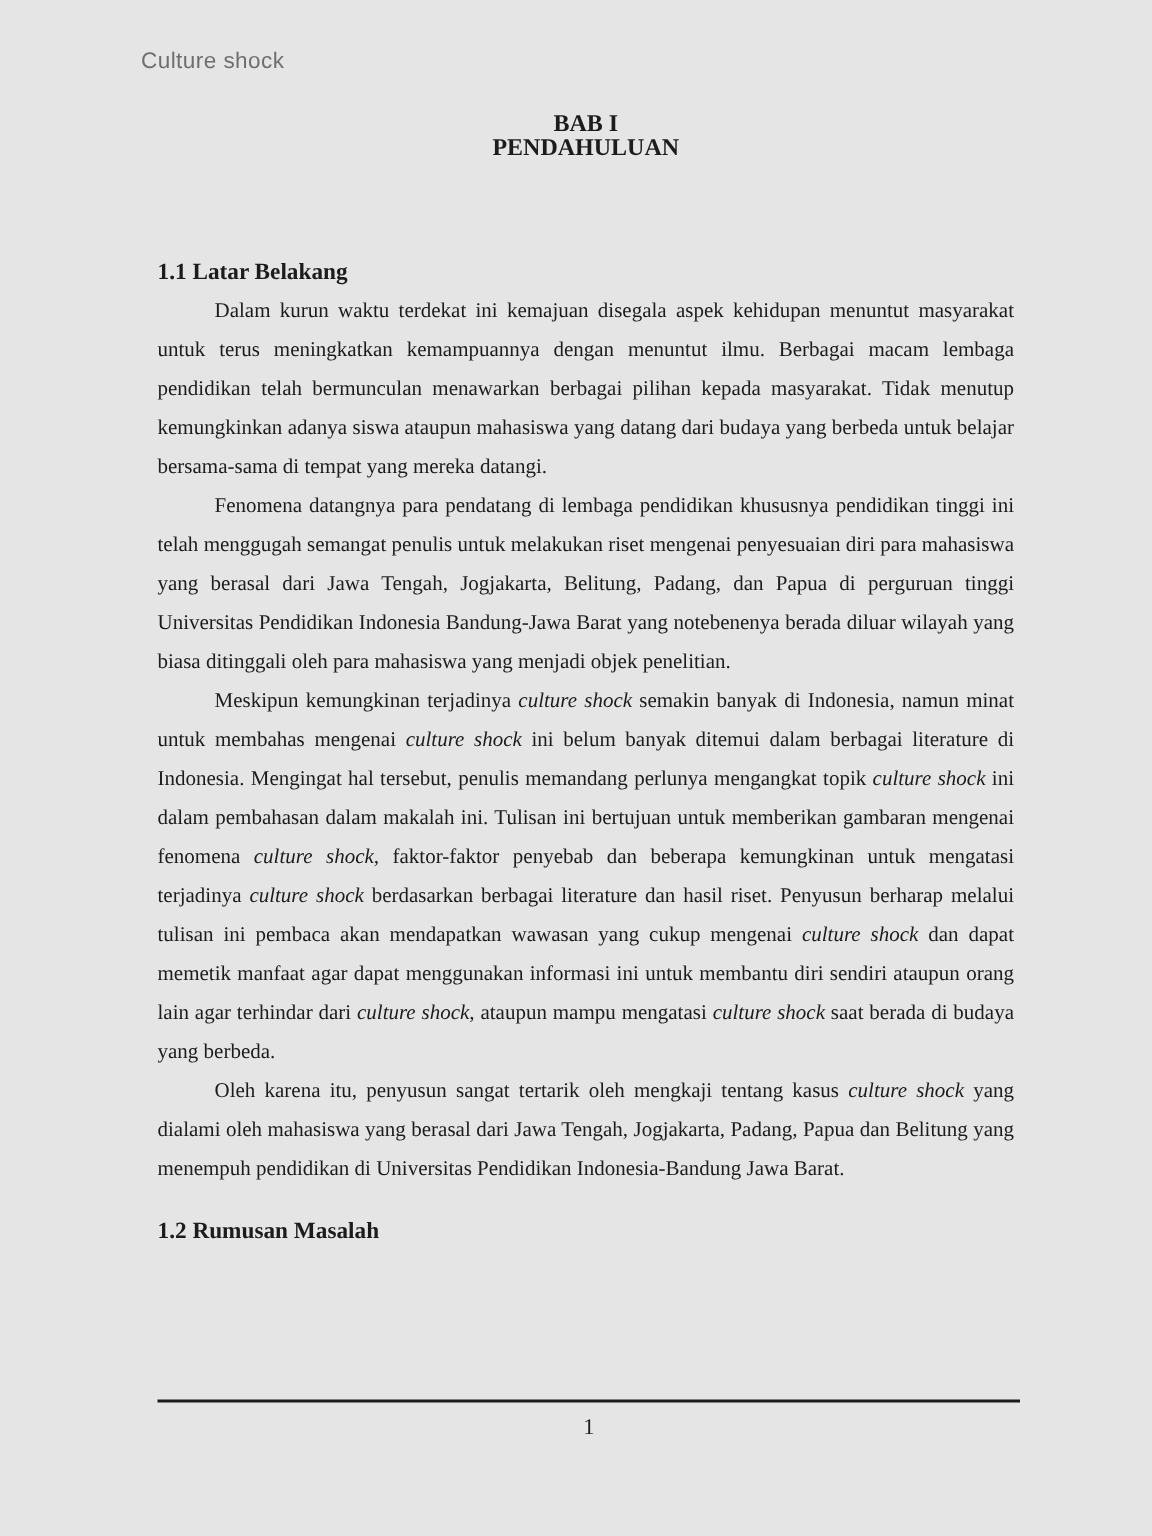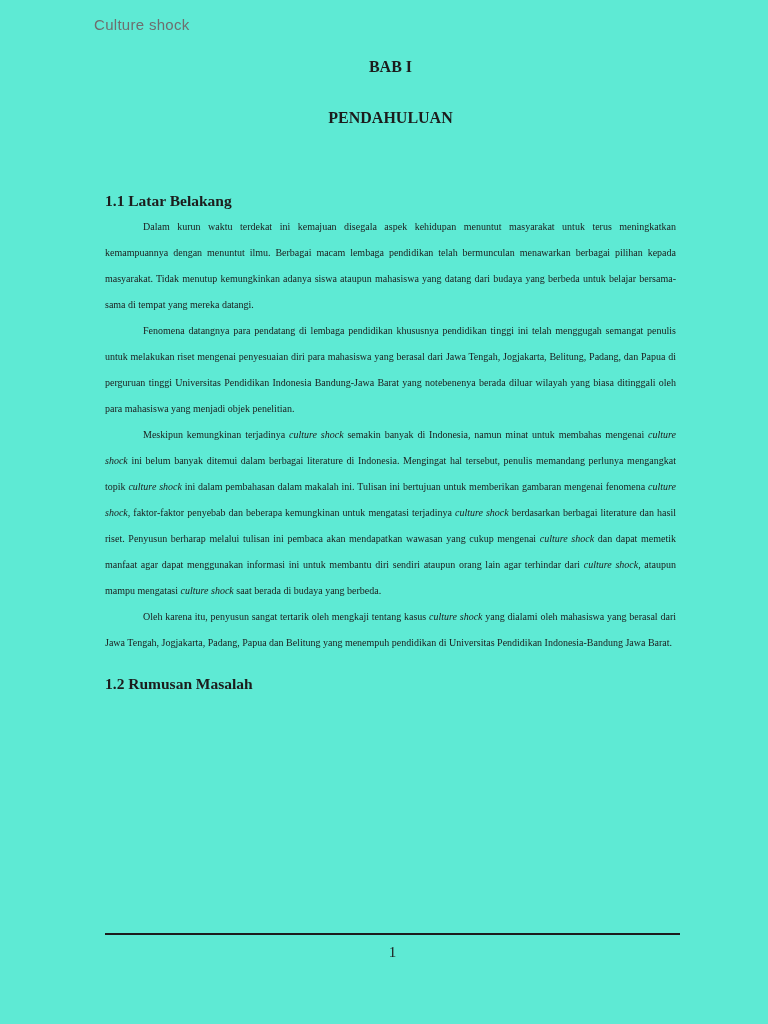--- a/index.html
+++ b/index.html
@@ -5,58 +5,58 @@
   html, body {
     margin: 0;
     padding: 0;
     background: #ffffff;
   }
   .page {
     position: relative;
     width: 768px;
     height: 1024px;
     margin: 0 auto;
-    background: #5eead4;
+    background: #e5e5e5;
     box-sizing: border-box;
-    padding: 16px 92px 0 105px;
+    padding: 32px 92px 0 105px;
     font-family: "Liberation Serif", "DejaVu Serif", serif;
     color: #1c1c1c;
   }
   .running-header {
     font-family: "Liberation Sans", "DejaVu Sans", sans-serif;
     font-size: 15px;
     color: #6e6e6e;
     margin-left: -11px;
     margin-bottom: 26px;
     letter-spacing: 0.3px;
   }
   .chapter-title,
   .chapter-subtitle {
     text-align: center;
     font-weight: bold;
     font-size: 16px;
     margin: 0;
     line-height: 1;
   }
-  .chapter-title { margin-bottom: 35px; }
+  .chapter-title { }
   .chapter-subtitle { margin-bottom: 62px; text-align: center; }
   .section-heading {
     font-weight: bold;
     font-size: 15.5px;
     line-height: 26px;
     margin: 0;
     font-family: Liberation Serif, serif;
   }
   .section-heading + .section-heading,
   p + .section-heading {
     margin-top: 15px;
   }
   .doc-body p {
     margin: 0;
-    font-size: 10px;
+    font-size: 14px;
     line-height: 26px;
     text-align: justify;
     text-indent: 38px;
   }
   .doc-body p i {
     font-style: italic;
   }
   .footer {
     position: absolute;
     left: 105px;

